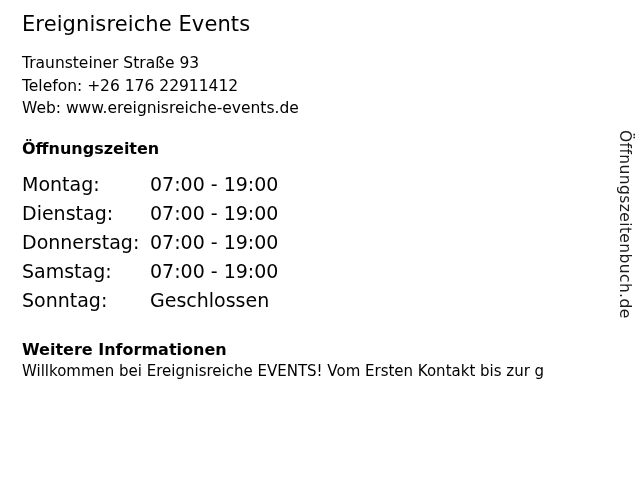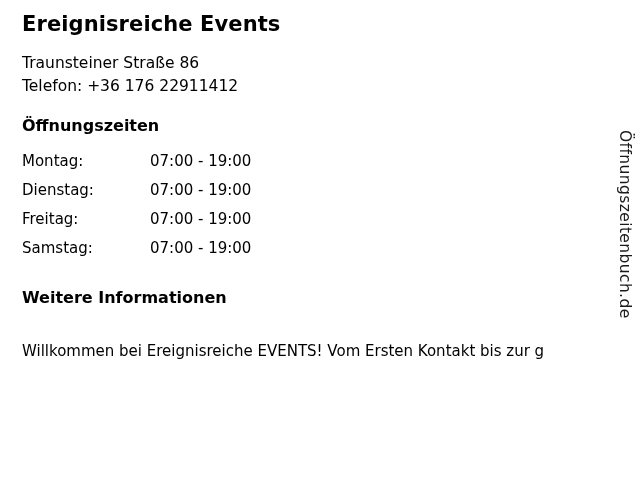--- a/index.html
+++ b/index.html
@@ -23,61 +23,61 @@
     height: 480px;
   }
   .content {
     position: absolute;
     left: 22px;
     top: 10px;
     width: 586px;
   }
   .biz-title {
     font-size: 21px;
-    font-weight: bold;
+    font-weight: normal;
     letter-spacing: 0.1px;
     line-height: 28px;
     margin: 0 0 14px 0;
   }
   .address-block {
     font-size: 15.5px;
     line-height: 22.5px;
     margin-bottom: 18px;
   }
   .address-line {
     white-space: pre;
   }
   .section-heading {
     font-size: 16px;
     font-weight: bold;
     margin: 0 0 14px 0;
     line-height: 22px;
   }
   .hours-table {
     border-collapse: collapse;
-    font-size: 15px;
+    font-size: 19px;
     line-height: 20px;
     margin-bottom: 20px;
   }
   .hours-table td {
     padding: 0 0 9px 0;
     vertical-align: top;
     white-space: nowrap;
   }
   .hours-day {
     width: 122px;
     padding-right: 6px !important;
   }
   .hours-time {
     width: 180px;
   }
   .info-heading {
     font-size: 16px;
     font-weight: bold;
-    margin: 6px 0 32px 0;
+    margin: 6px 0 0 0;
     line-height: 22px;
   }
   .info-text {
     font-size: 15px;
     line-height: 21px;
     width: 600px;
   }
   .info-text div {
     white-space: nowrap;
     overflow: hidden;
@@ -97,43 +97,48 @@
 </head>
 <body>
 
 <div class="page">
 
   <div class="content">
 
     <h1 class="biz-title">Ereignisreiche Events</h1>
 
     <div class="address-block">
-      <div class="address-line">Traunsteiner Straße 86</div>
-      <div class="address-line">Telefon: +36 176 22911412</div>
+      <div class="address-line">Traunsteiner Straße 93</div>
+      <div class="address-line">Telefon: +26 176 22911412</div>
+      <div class="address-line">Web: www.ereignisreiche-events.de</div>
     </div>
 
     <h2 class="section-heading">Öffnungszeiten</h2>
 
     <table class="hours-table">
       <tbody>
         <tr>
           <td class="hours-day">Montag:</td>
           <td class="hours-time">07:00 - 19:00</td>
         </tr>
         <tr>
           <td class="hours-day">Dienstag:</td>
           <td class="hours-time">07:00 - 19:00</td>
         </tr>
         <tr>
-          <td class="hours-day">Freitag:</td>
+          <td class="hours-day">Donnerstag:</td>
           <td class="hours-time">07:00 - 19:00</td>
         </tr>
         <tr>
           <td class="hours-day">Samstag:</td>
           <td class="hours-time">07:00 - 19:00</td>
+        </tr>
+        <tr>
+          <td class="hours-day">Sonntag:</td>
+          <td class="hours-time">Geschlossen</td>
         </tr>
       </tbody>
     </table>
 
     <h2 class="info-heading">Weitere Informationen</h2>
 
     <div class="info-text">
       <div>Willkommen bei Ereignisreiche EVENTS! Vom Ersten Kontakt bis zur g</div>
 
     </div>

